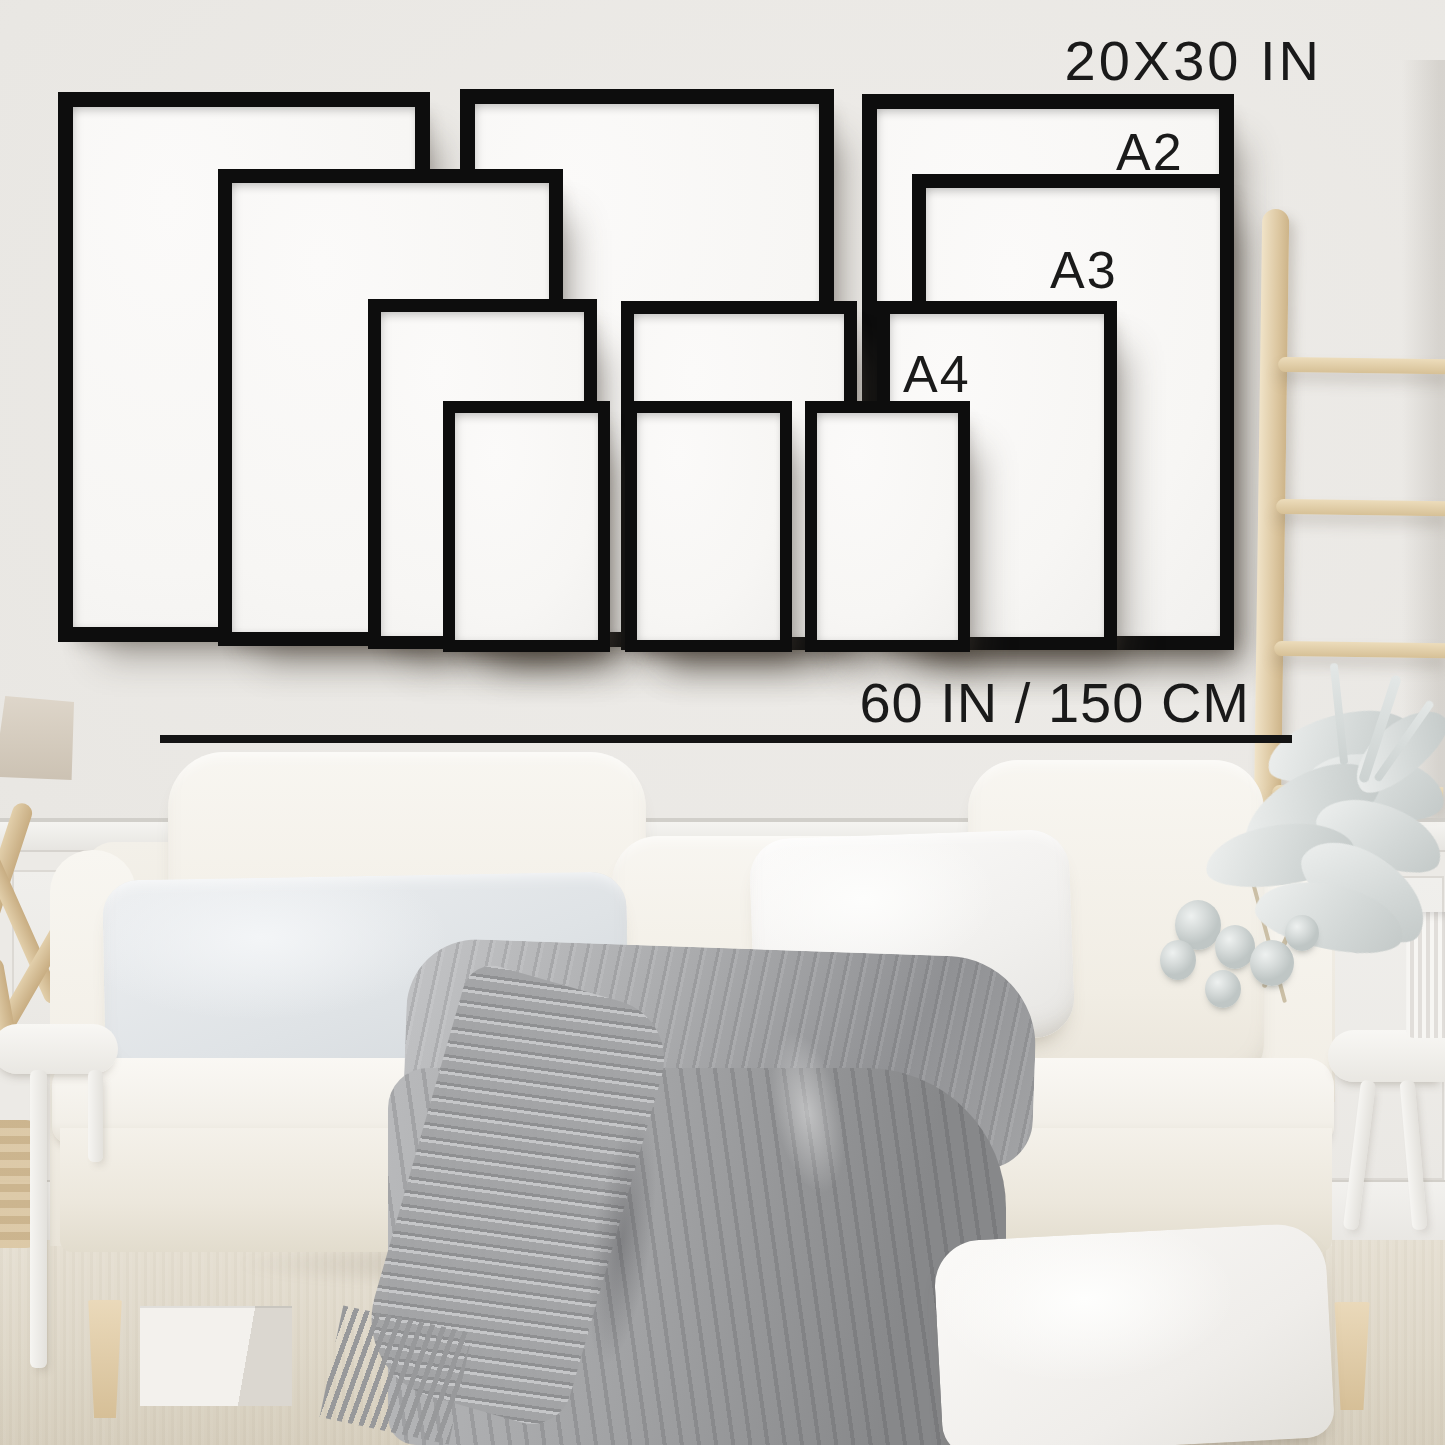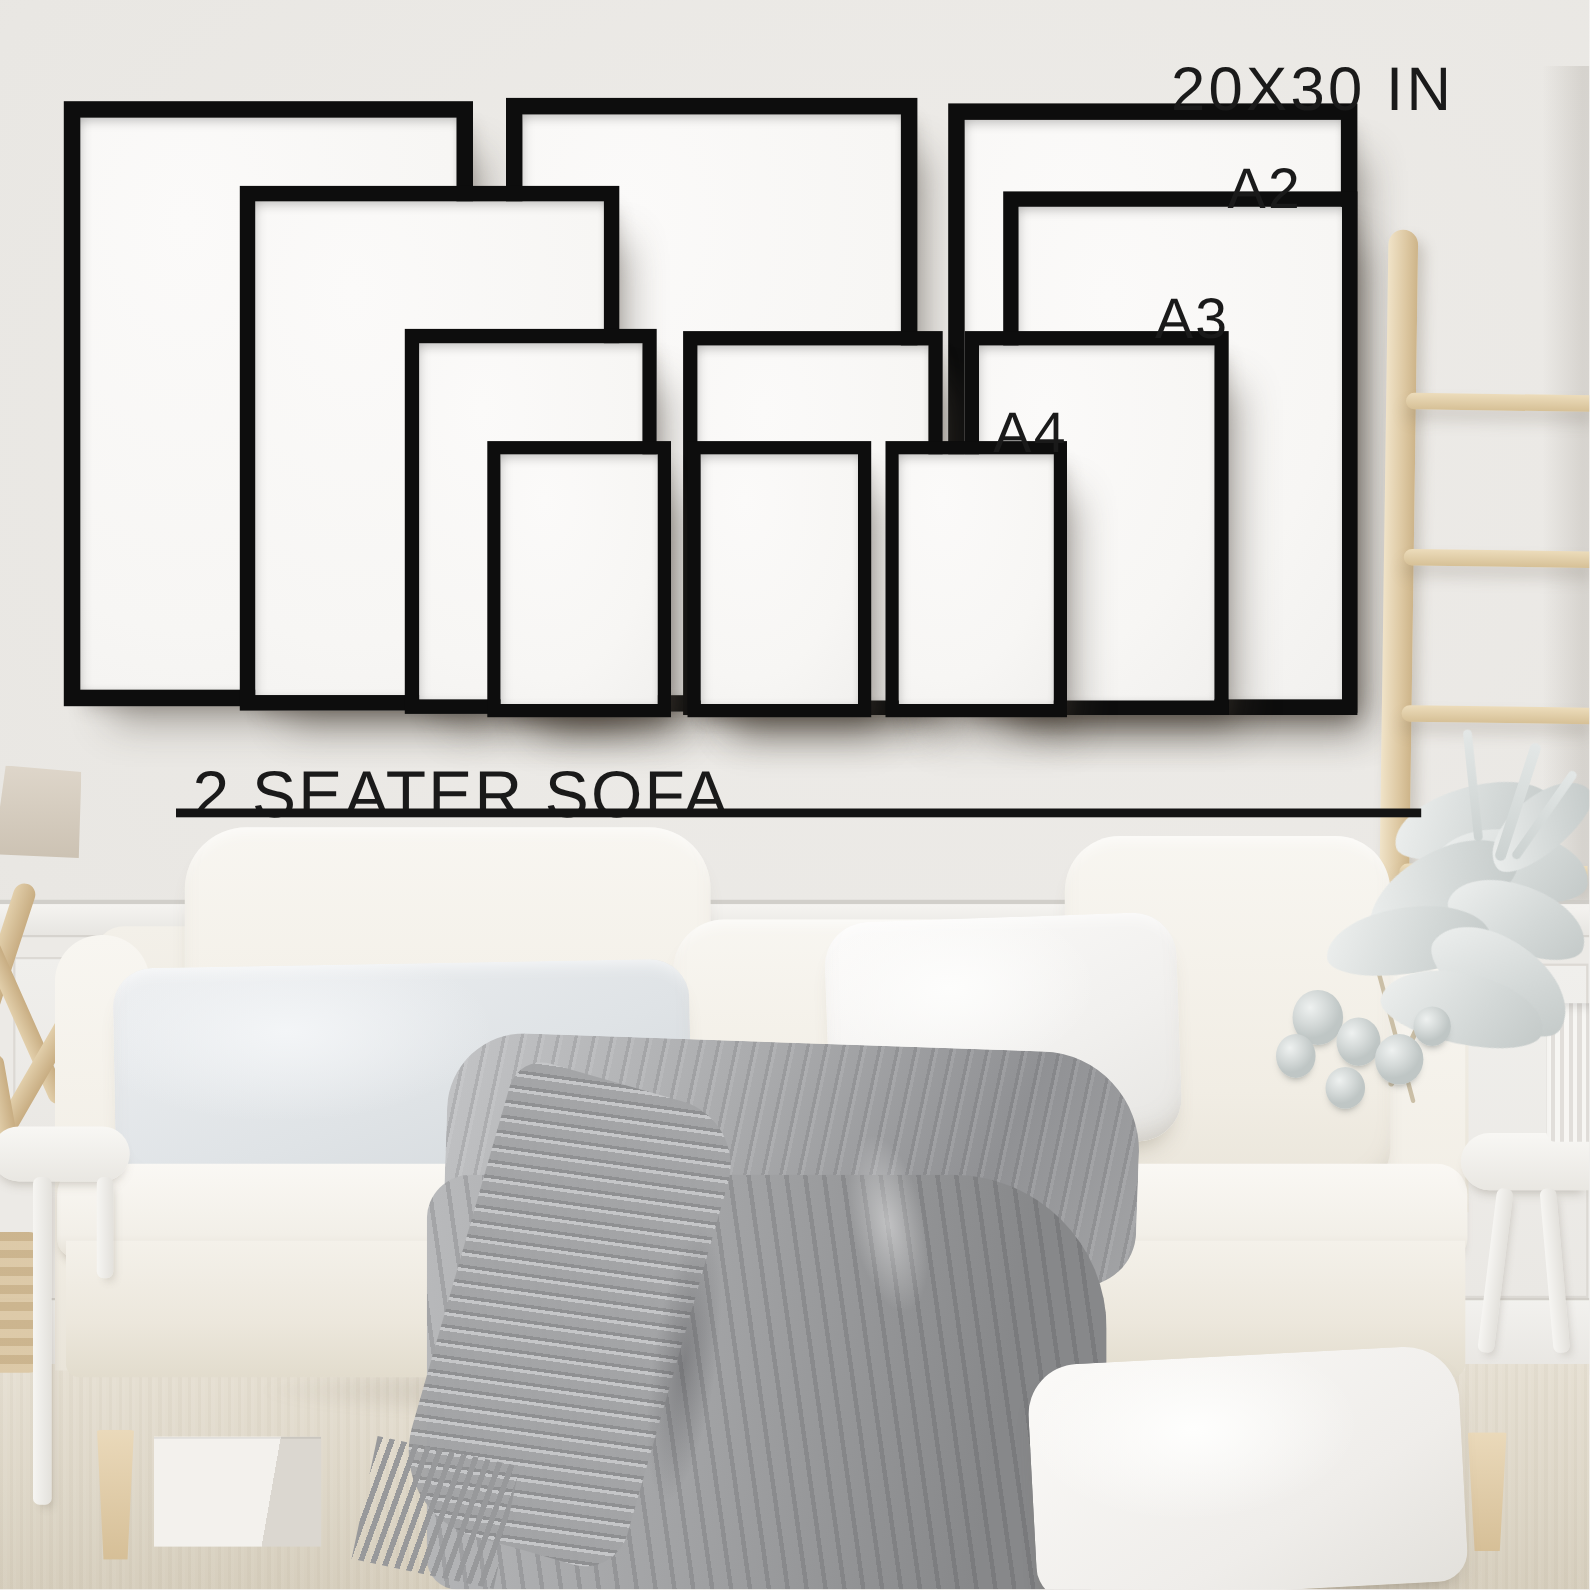--- a/index.html
+++ b/index.html
@@ -182,21 +182,21 @@
     background:radial-gradient(60% 55% at 35% 32%, #eef1f0 0%, #d5dad9 55%, #bfc6c5 100%);
     box-shadow:0 5px 7px -4px rgba(90,95,94,.5);}
   #bud1{left:30px;top:215px;width:46px;height:50px;}
   #bud2{left:70px;top:240px;width:40px;height:44px;}
   #bud3{left:15px;top:255px;width:36px;height:40px;}
   #bud4{left:105px;top:255px;width:44px;height:46px;}
   #bud5{left:60px;top:285px;width:36px;height:38px;}
   #bud6{left:140px;top:230px;width:34px;height:36px;}
 
   
-  .lbl{position:absolute;color:var(--ink);white-space:nowrap;font-weight:400;margin-top:20px;}
+  .lbl{position:absolute;color:var(--ink);white-space:nowrap;font-weight:400;}
   #t-heading{right:123px;top:28px;font-size:56px;letter-spacing:3px;}
   #t-a2{left:1116px;top:122px;font-size:52px;letter-spacing:2px;}
   #t-a3{left:1050px;top:240px;font-size:52px;letter-spacing:2px;}
   #t-a4{left:903px;top:344px;font-size:52px;letter-spacing:2px;}
   #t-sofa{left:175px;top:668px;font-size:60px;letter-spacing:2px;}
   #t-width{right:195px;top:670px;font-size:56px;letter-spacing:1px;}
   #underline{left:160px;top:735px;width:1132px;height:8px;background:#141414;}
 </style>
 </head>
 <body>
@@ -300,16 +300,16 @@
     <div class="bud" id="bud3"></div>
     <div class="bud" id="bud4"></div>
     <div class="bud" id="bud5"></div>
     <div class="bud" id="bud6"></div>
   </div>
 
   <div class="lbl" id="t-heading">20X30 IN</div>
   <div class="lbl" id="t-a2">A2</div>
   <div class="lbl" id="t-a3">A3</div>
   <div class="lbl" id="t-a4">A4</div>
-  <div class="lbl" id="t-sofa">2 SEATER SOFA</div>
+  <div class="lbl" id="t-width">60 IN / 150 CM</div>
   <div class="abs" id="underline"></div>
 
 </div>
 
 </body></html>

